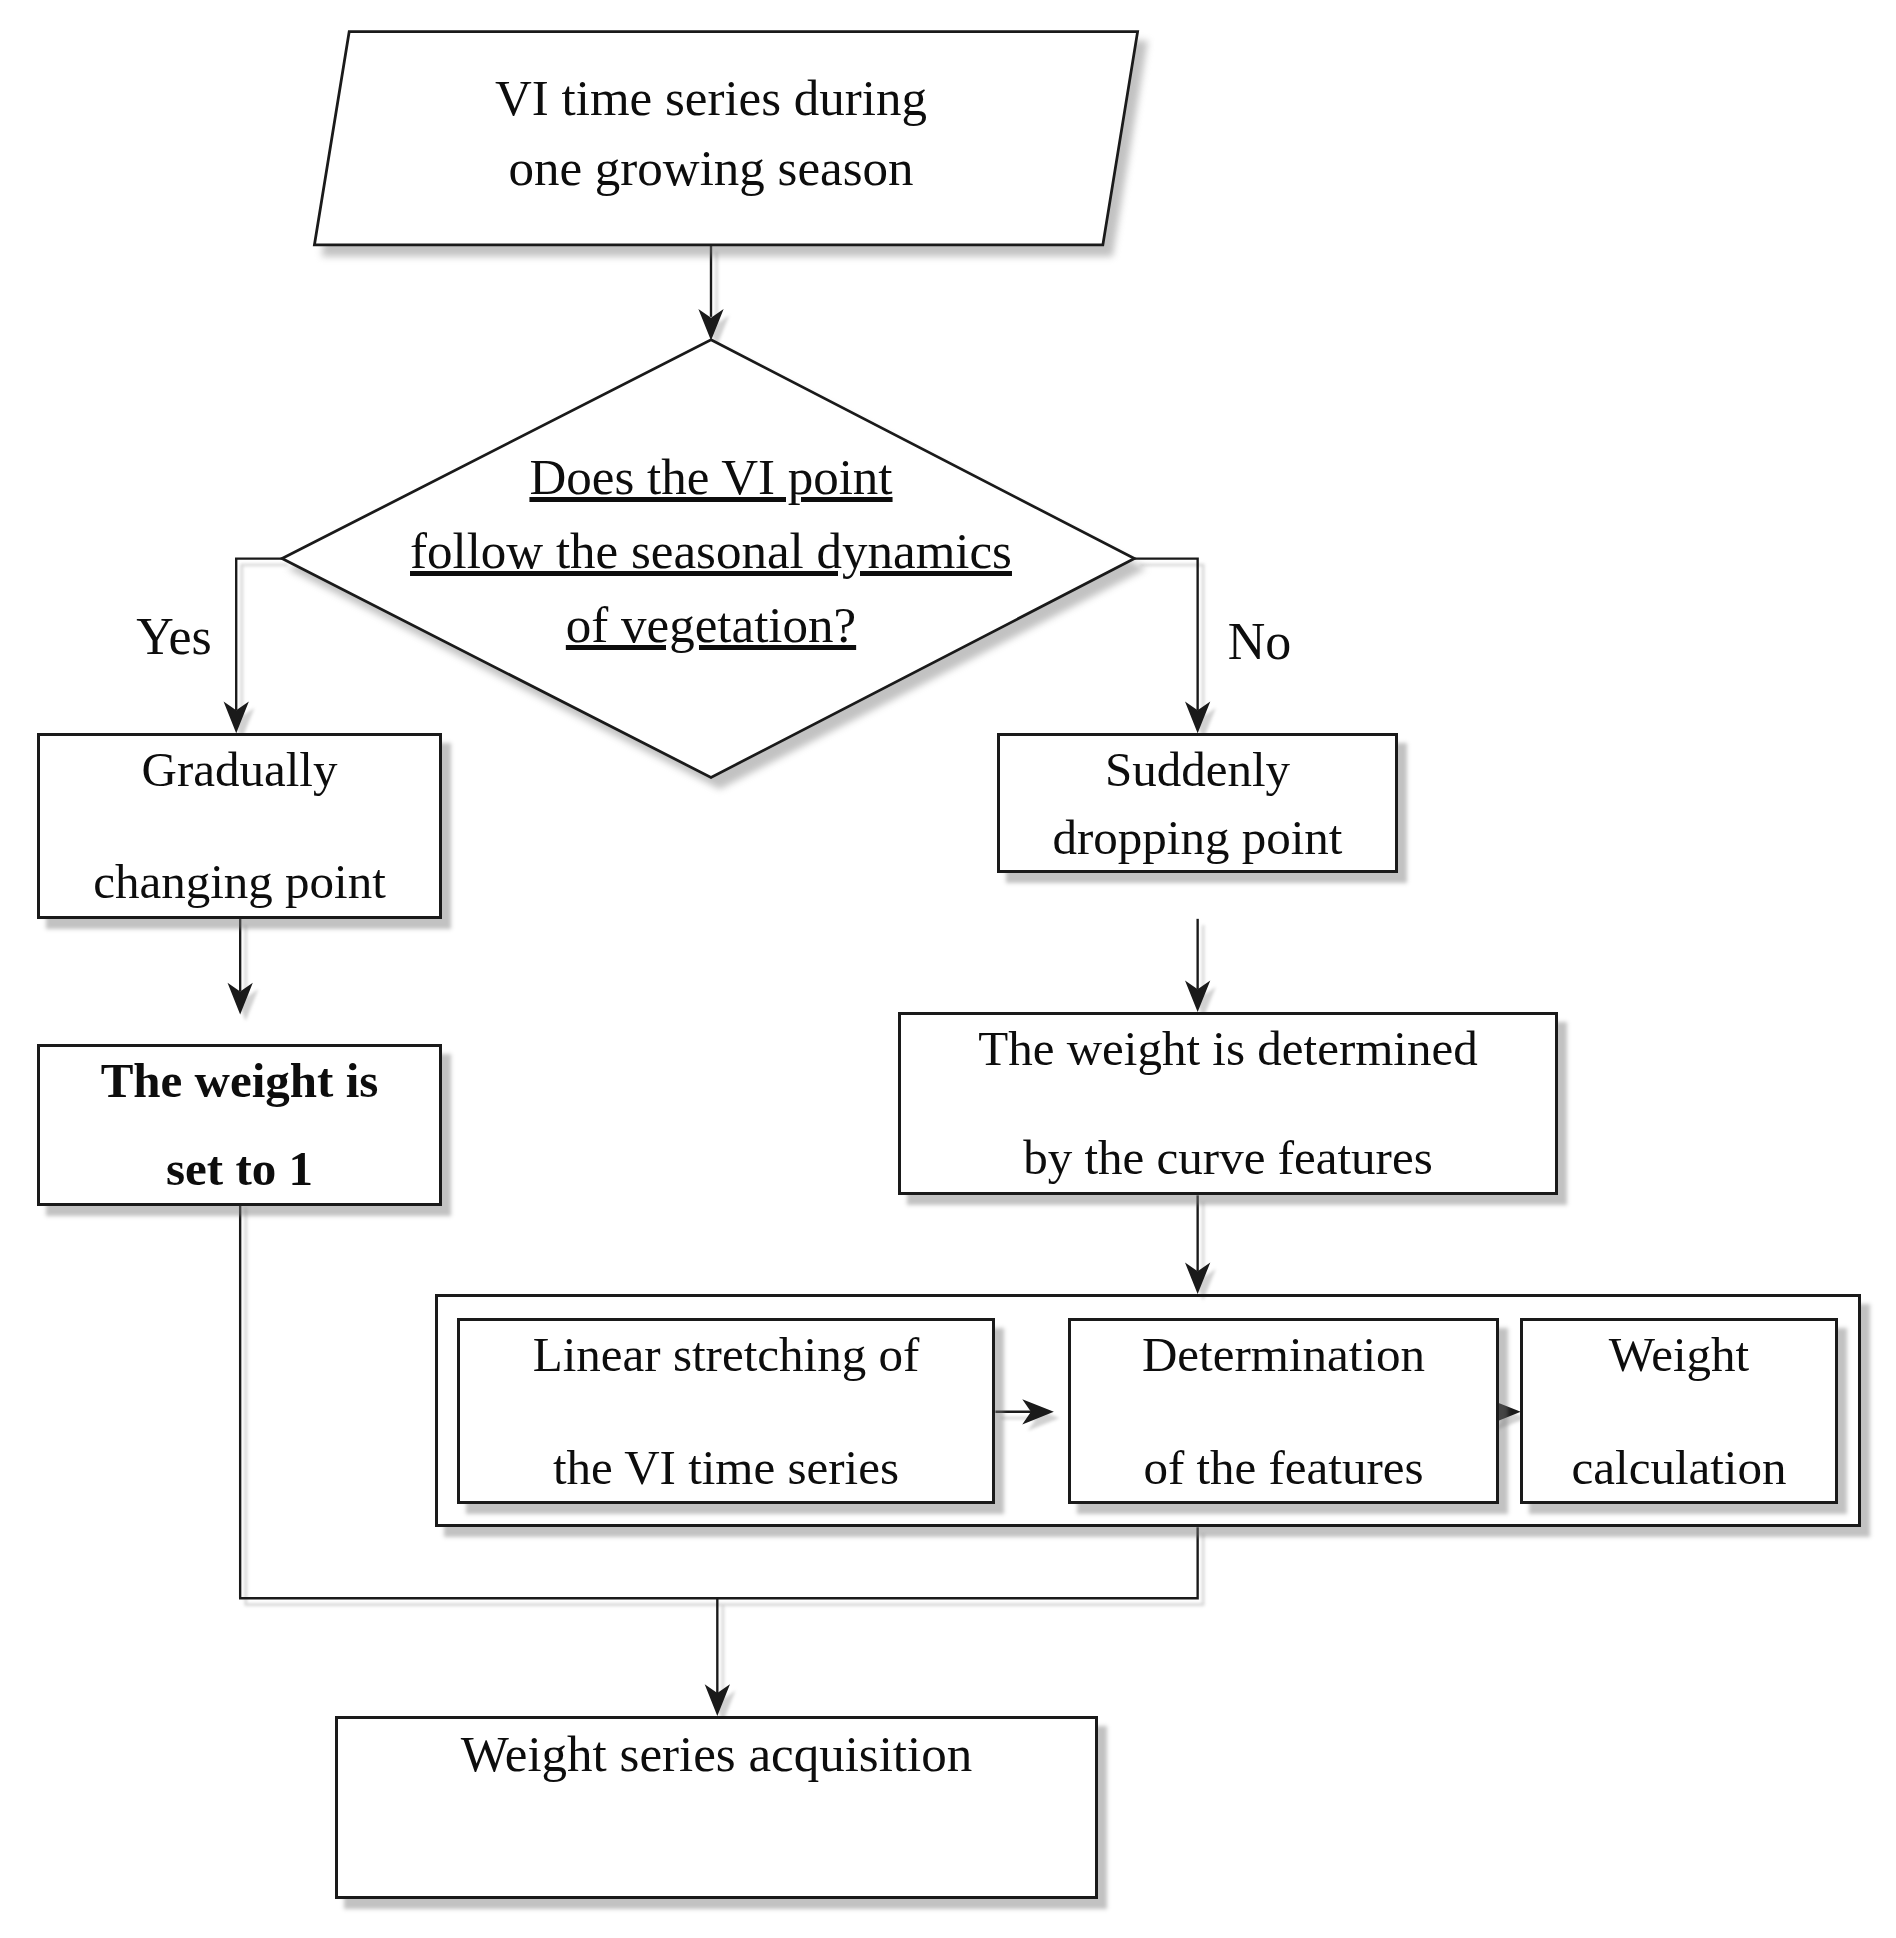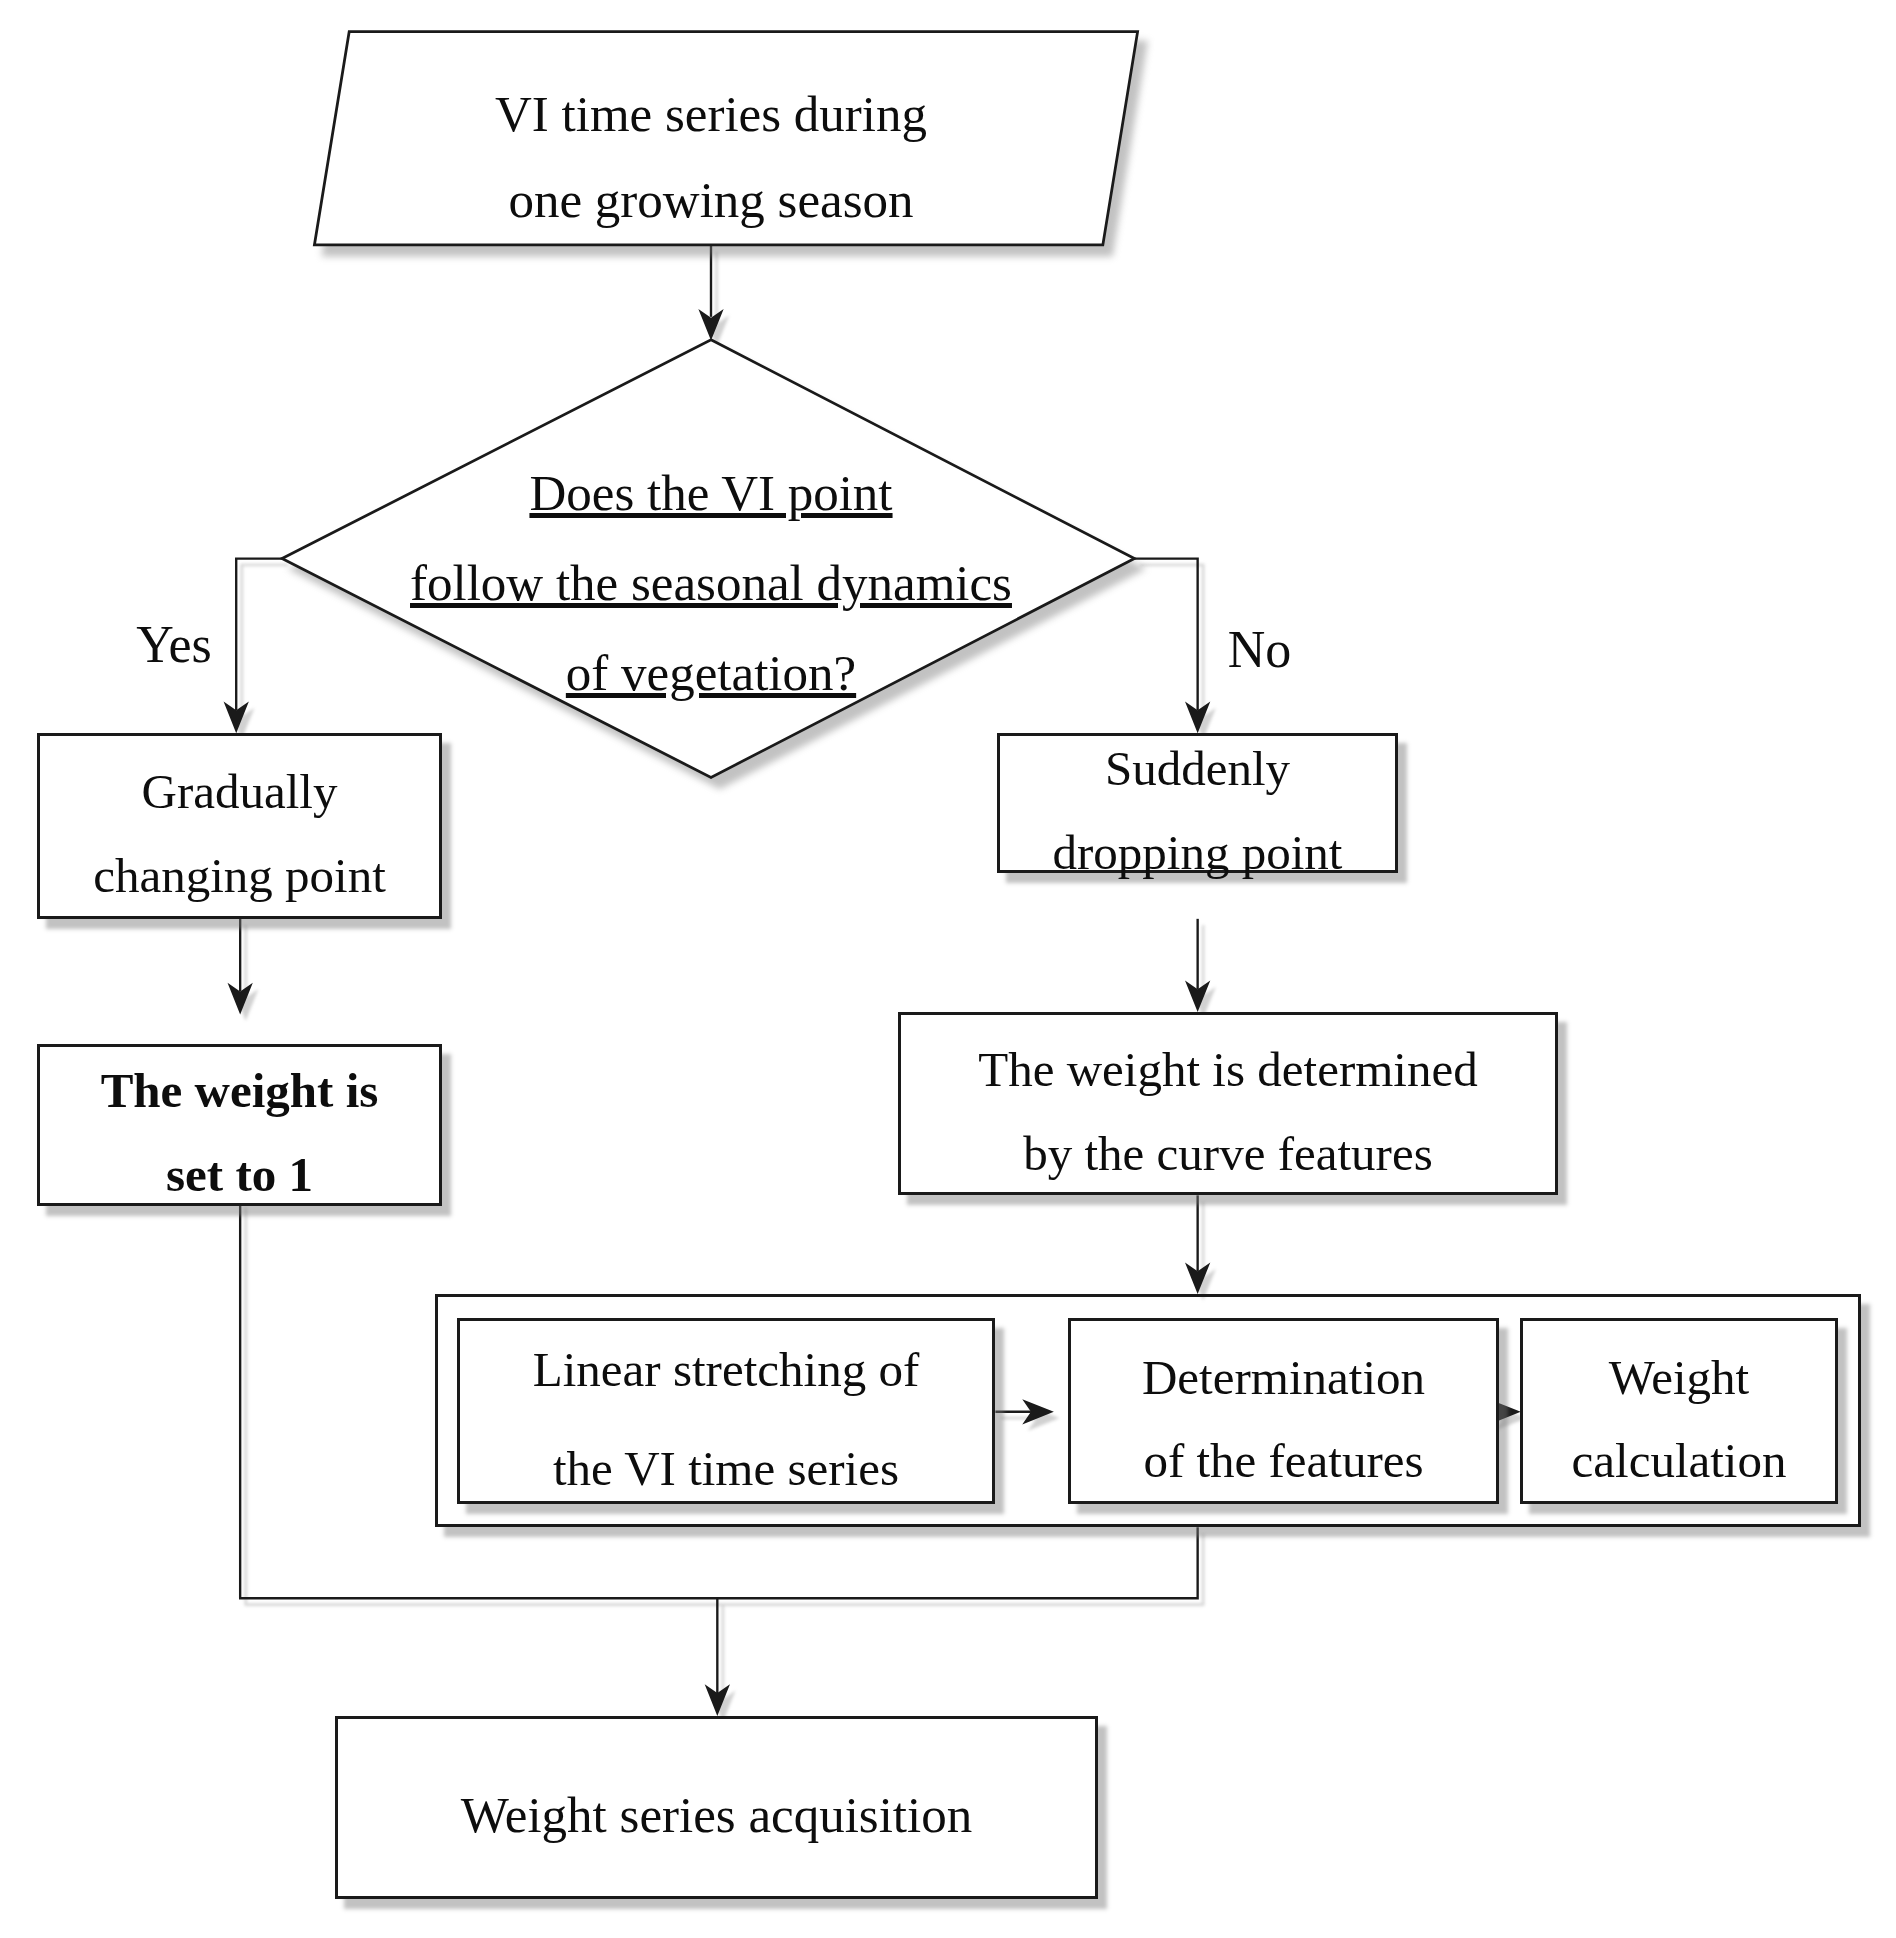--- a/index.html
+++ b/index.html
@@ -34,21 +34,21 @@
   .shapes-group{filter:drop-shadow(11px 13px 5px var(--shadow));}
   .edges-group{filter:drop-shadow(7px 8px 2px rgba(140,140,140,0.40));}
   .edge{stroke:var(--stroke);stroke-width:3;fill:none;}
   .arrowhead{fill:var(--stroke);stroke:none;}
   .node{
     position:absolute;
     background:var(--fill);
     border:3.2px solid var(--stroke);
     box-shadow:8.7px 10.3px 4px var(--shadow);
     display:flex;flex-direction:column;
-    align-items:center;justify-content:center;
+    align-items:center;justify-content:space-between;
     text-align:center;
     font-size:49px;line-height:1.38;
     color:var(--text);
   }
   .container-node{
     position:absolute;
     background:transparent;
     border:3.2px solid var(--stroke);
     box-shadow:8.7px 10.3px 4px var(--shadow);
   }
@@ -57,21 +57,21 @@
     display:flex;flex-direction:column;
     align-items:center;justify-content:center;
     text-align:center;
     color:var(--text);
   }
   .start-label{left:312px;top:63px;width:798px;font-size:51px;line-height:70px;}
   .decision-label{left:312px;top:440px;width:798px;font-size:51px;line-height:74px;text-decoration:underline;}
   .edge-label{font-size:52px;font-family:Liberation Serif, serif;}
   .yes-label{left:103px;top:607px;width:142px;height:58px;}
   .no-label{left:1204px;top:612px;width:111px;height:58px;}
-  .node span,.overlay-label span{display:block;margin-top:16px;}
+  .node span,.overlay-label span{display:block;}
 </style>
 </head>
 <body>
 
 <div class="canvas">
 
   <svg class="layer" viewBox="0 0 2400 2453">
 
     <g class="edges-group">
 

